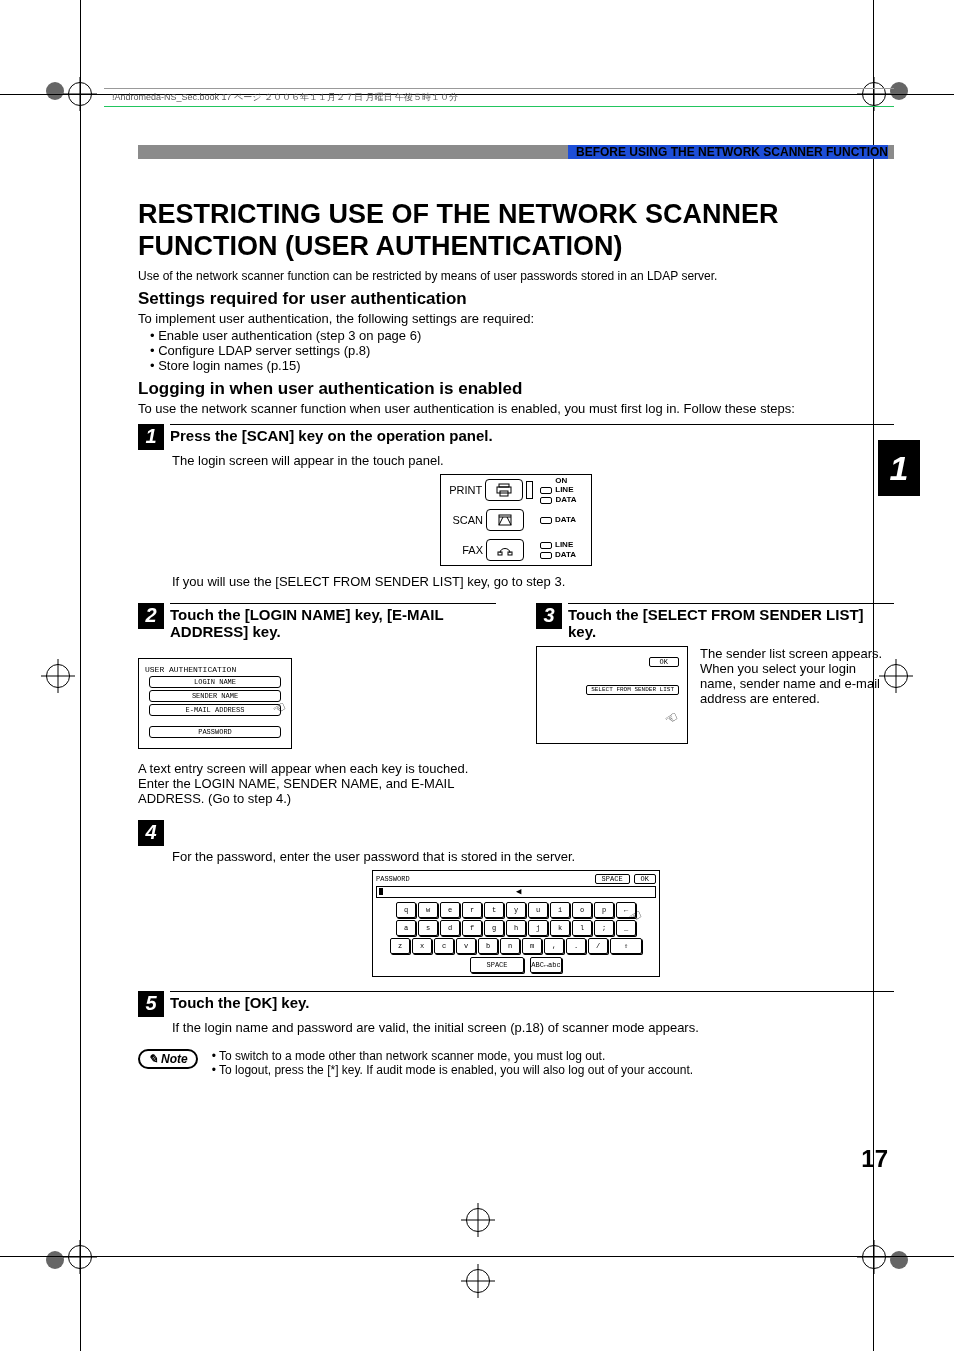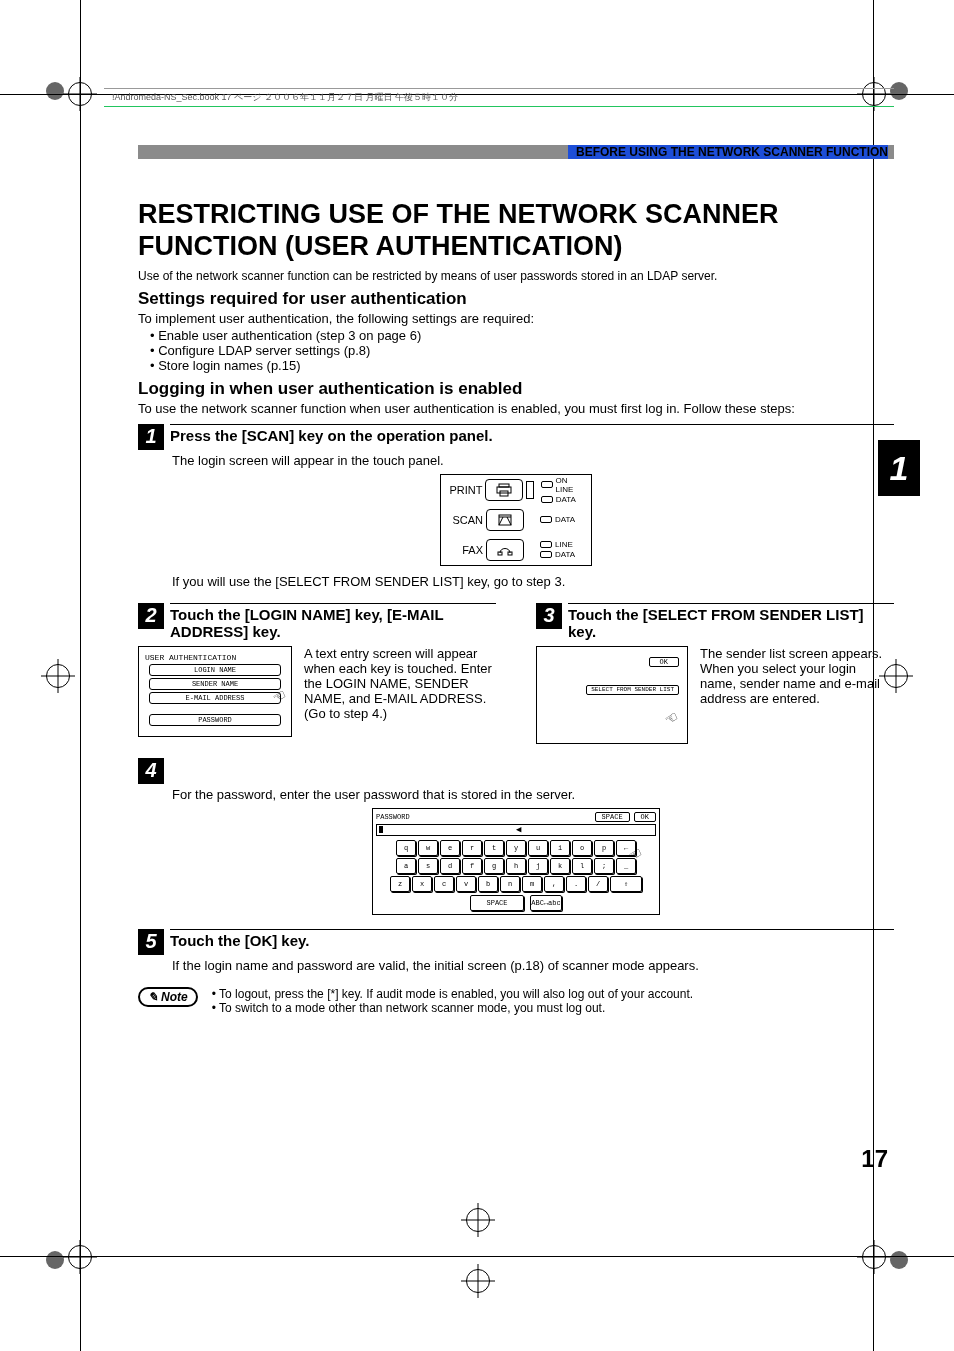--- a/index.html
+++ b/index.html
@@ -182,21 +182,21 @@
     padding: 0 4px;
   }
   .panel-label { width: 38px; text-align: right; font-size: 11px; }
   .panel-btn {
     border: 1px solid #000;
     border-radius: 4px;
     width: 36px; height: 20px;
     display:flex; align-items:center; justify-content:center;
   }
   .light-pair { display:flex; flex-direction:column; gap:1px; margin-left:4px; }
-  .light-row { display:flex; align-items:center; gap:3px; font-size:8px; }
+  .light-row { display:flex; align-items:flex-end; gap:3px; font-size:8px;font-weight:bold; }
   .led { width:10px; height:5px; border:1px solid #000; border-radius:2px; }
 
   .auth-box {
     border: 1px solid #000;
     width: 140px;
     padding: 6px 6px 8px 6px;
     font-family: "Courier New", monospace;
     font-size: 8px;
     position: relative;
   }
@@ -376,21 +376,21 @@
     </div>
 
     <div class="body-text" style="margin-left:34px;">If you will use the [SELECT FROM SENDER LIST] key, go to step 3.</div>
 
     <div class="two-col">
       <div class="col">
         <div class="step-row">
           <div class="step-num">2</div>
           <div class="step-title">Touch the [LOGIN NAME] key, [E-MAIL ADDRESS] key.</div>
         </div>
-        <div class="col-inner" style="margin-top:6px;">
+        <div class="col-inner" style="margin-top:18px;flex-direction:column;">
           <div class="auth-box">
             <div>USER AUTHENTICATION</div>
             <div class="field">LOGIN NAME</div>
             <div class="field">SENDER NAME</div>
             <div class="field">E-MAIL ADDRESS</div>
             <div class="field pw">PASSWORD</div>
             <span class="hand" style="right:6px; top:38px;">☜</span>
           </div>
           <div class="txt">A text entry screen will appear when each key is touched. Enter the LOGIN NAME, SENDER NAME, and E-MAIL ADDRESS. (Go to step 4.)</div>
         </div>
@@ -483,21 +483,21 @@
       <div class="step-title">Touch the [OK] key.</div>
     </div>
     <div class="step-body">If the login name and password are valid, the initial screen (p.18) of scanner mode appears.</div>
 
     <div class="note-row">
       <span class="note-badge">
         <span>✎</span>
         <span>Note</span>
       </span>
       <ul class="note-list">
+        <li>To switch to a mode other than network scanner mode, you must log out.</li>
         <li>To logout, press the [*] key. If audit mode is enabled, you will also log out of your account.</li>
-        <li>To switch to a mode other than network scanner mode, you must log out.</li>
       </ul>
     </div>
 
   </div>
 
   <div class="page-num">17</div>
 </div>
 
 </body></html>

